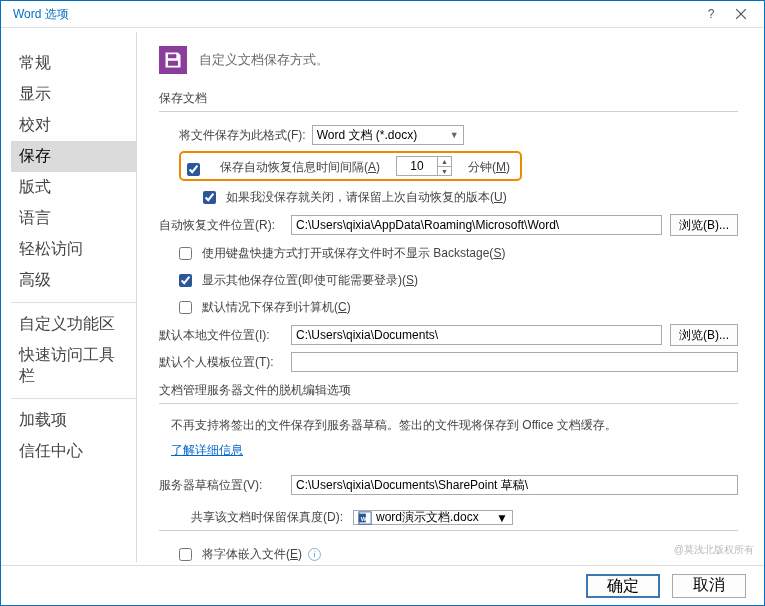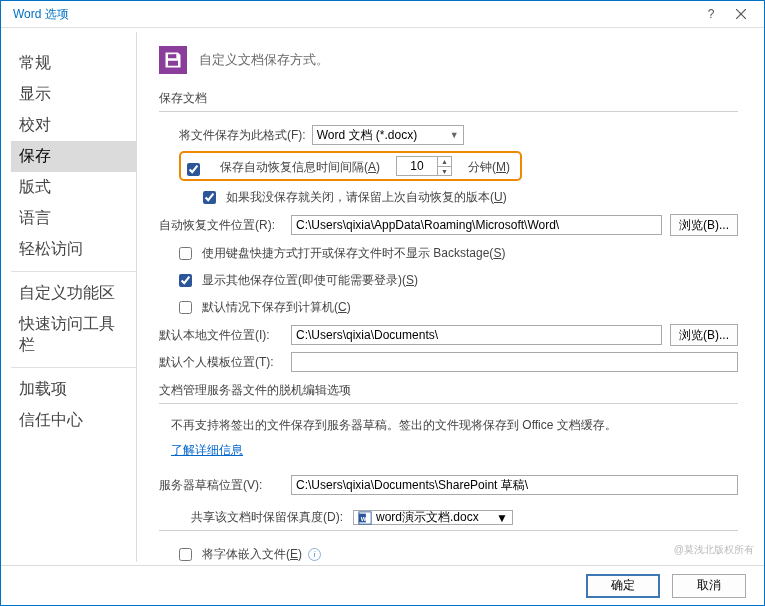--- a/index.html
+++ b/index.html
@@ -39,21 +39,21 @@
   .textfield { border: 1px solid #aaa; height: 20px; padding: 0 4px; font-size: 12px; font-family: inherit; flex: 1; }
   .browse-btn { height: 22px; padding: 0 8px; border: 1px solid #aaa; background: #fdfdfd; cursor: pointer; min-width: 58px; font-size: 12px; font-family: inherit; }
   .row-grid { display: flex; align-items: center; margin: 6px 0; gap: 8px; }
   .row-grid .label { min-width: 124px; }
   .link { color: #0066cc; text-decoration: underline; cursor: pointer; margin: 6px 0 10px 12px; display: inline-block; }
   .desc { color: #444; margin: 4px 0 2px 12px; line-height: 1.5; }
   .doc-select { border: 1px solid #aaa; height: 15px; display: flex; align-items: center; padding: 0 4px; gap: 4px; min-width: 160px; }
   .doc-icon { width: 14px; height: 14px; }
   .info-icon { display: inline-flex; align-items: center; justify-content: center; width: 13px; height: 13px; border: 1px solid #8aaed6; border-radius: 50%; color: #5a8ac6; font-size: 9px; font-style: italic; font-family: serif; }
   .footer { position: absolute; bottom: 0; right: 0; left: 0; height: 40px; border-top: 1px solid #dcdcdc; display: flex; align-items: center; justify-content: flex-end; padding: 0 18px; gap: 12px; background: #fff; }
-  .dlg-btn { min-width: 74px; height: 24px; border: 1px solid #aaa; background: #fdfdfd; cursor: pointer; font-size: 12px; font-family: inherit; }
+  .dlg-btn { min-width: 74px; height: 24px; border: 1px solid #aaa; background: #fdfdfd; cursor: pointer; font-size: 16px; font-family: inherit; }
   .dlg-btn.primary { border: 2px solid #3b78b5; }
   .section-row { display: flex; align-items: center; gap: 10px; }
   .watermark { position: absolute; right: 10px; bottom: 48px; font-size: 10px; color: #bbb; }
   ::-webkit-scrollbar { width: 16px; }
   ::-webkit-scrollbar-track { background: #f0f0f0; }
   ::-webkit-scrollbar-thumb { background: #c2c2c2; border: 1px solid #f0f0f0; }
   ::-webkit-scrollbar-button { background: #f0f0f0; height: 16px; }
 </style>
 </head>
 <body>
@@ -72,20 +72,21 @@
 
   <div class="body">
     <div class="sidebar">
       <div class="sidebar-item">常规</div>
       <div class="sidebar-item">显示</div>
       <div class="sidebar-item">校对</div>
       <div class="sidebar-item selected">保存</div>
       <div class="sidebar-item">版式</div>
       <div class="sidebar-item">语言</div>
       <div class="sidebar-item">轻松访问</div>
+      <div class="sidebar-item">高级</div>
       <div class="sep"></div>
       <div class="sidebar-item">自定义功能区</div>
       <div class="sidebar-item">快速访问工具栏</div>
       <div class="sep"></div>
       <div class="sidebar-item">加载项</div>
       <div class="sidebar-item">信任中心</div>
     </div>
 
     <div class="content">
       <div class="content-inner">

